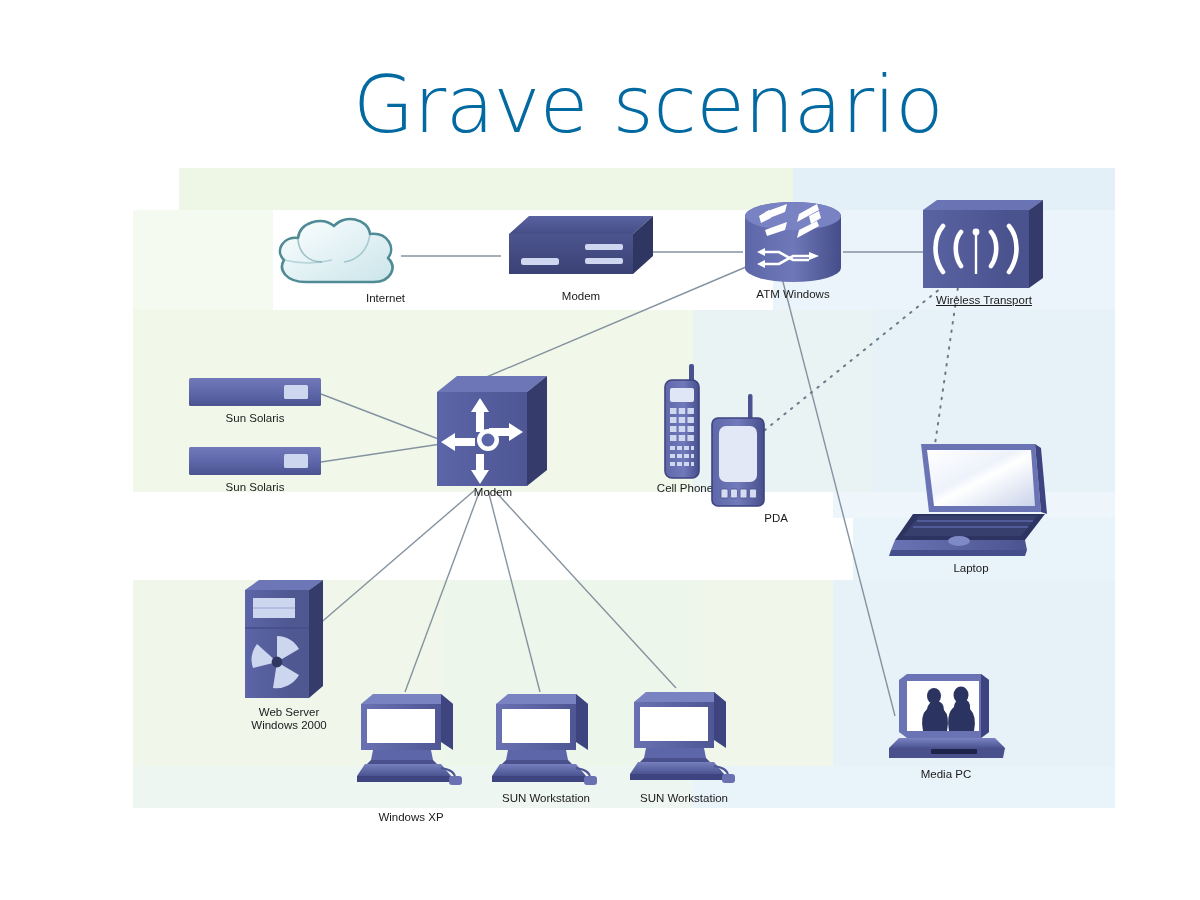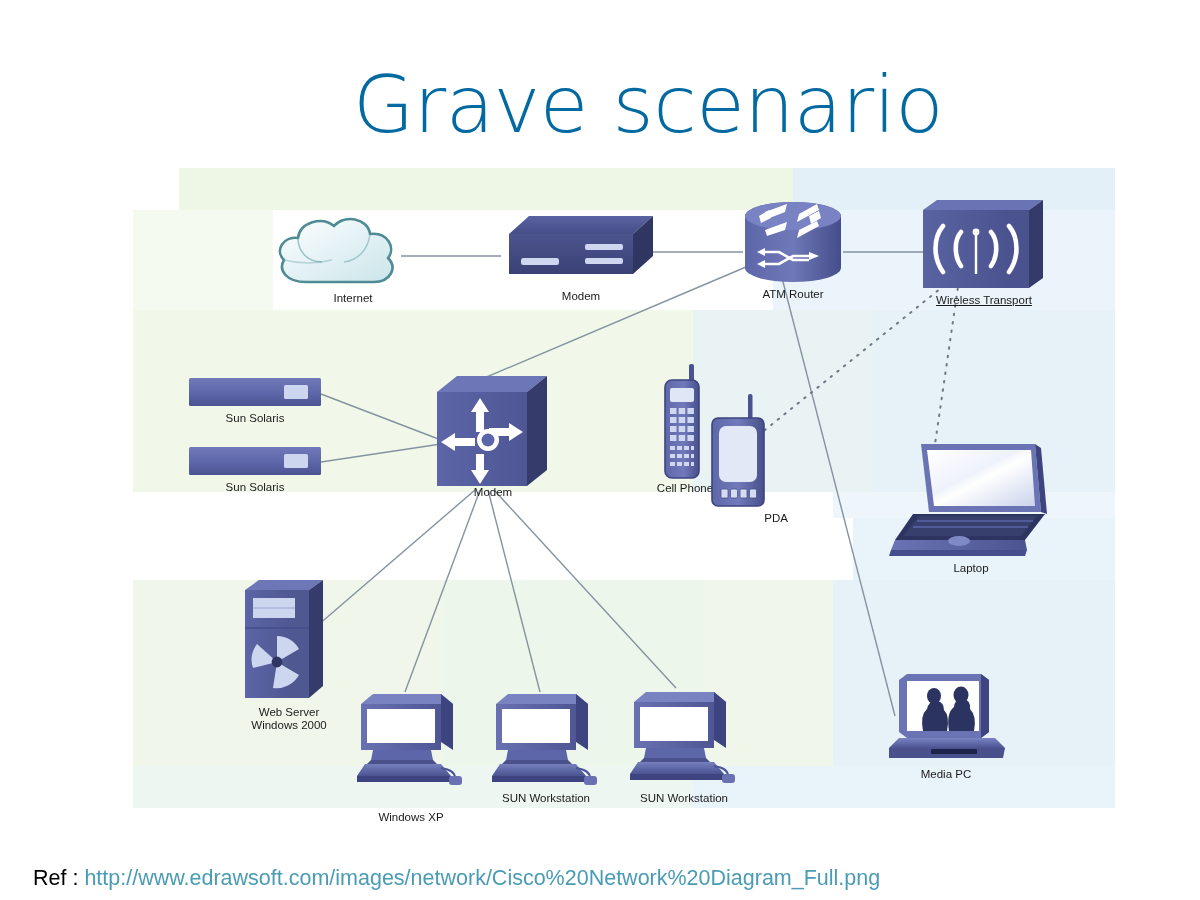--- a/index.html
+++ b/index.html
@@ -114,21 +114,21 @@
           </linearGradient>
         </defs>
         <g transform="translate(3,4)">
           <path d="M34 70 C14 70 6 58 12 48 C2 38 12 24 26 26 C28 10 50 4 62 14
                    C72 2 96 6 98 22 C116 20 124 36 116 46 C126 56 118 70 102 70 Z" fill="url(#gCloud)" stroke="#4f8b95" stroke-width="2.6" stroke-linejoin="round"></path>
           <path d="M26 26 C26 40 36 50 50 50" fill="none" stroke="#5f9aa3" stroke-width="1.6" opacity="0.55"></path>
           <path d="M98 22 C96 38 86 48 72 50" fill="none" stroke="#5f9aa3" stroke-width="1.6" opacity="0.45"></path>
           <path d="M12 48 C28 52 44 52 60 48" fill="none" stroke="#5f9aa3" stroke-width="1.4" opacity="0.35"></path>
         </g>
       </svg>
-      <div class="nlabel" style="left:16px;top:84px;width:136px;">Internet</div>
+      <div class="nlabel" style="left:0;top:84px;width:136px;text-align:right;">Internet</div>
     </div>
 
     <div class="node" style="left:368px;top:40px;width:160px;height:98px;">
       <svg width="160" height="82" viewBox="0 0 160 82">
         <defs>
           <linearGradient id="gModemTop" x1="0" y1="0" x2="0" y2="1">
             <stop offset="0%" stop-color="#5a63a1"></stop>
               <stop offset="100%" stop-color="#464e87"></stop>
           </linearGradient>
           <linearGradient id="gModemFront" x1="0" y1="0" x2="0" y2="1">
@@ -169,21 +169,21 @@
           <path d="M28 56 L44 56 L58 64 L74 64"></path>
           <path d="M28 68 L44 68 L58 60 L74 60"></path>
         </g>
         <g fill="#ffffff">
           <polygon points="30,52 22,56 30,60"></polygon>
           <polygon points="30,64 22,68 30,72"></polygon>
           <polygon points="74,56 84,60 74,64"></polygon>
           <polygon points="74,68 84,64 74,60" opacity="0"></polygon>
         </g>
       </svg>
-      <div class="nlabel" style="left:-12px;top:92px;width:140px;">ATM Router</div>
+      <div class="nlabel" style="left:-12px;top:92px;width:140px;">ATM Windows</div>
     </div>
 
     <div class="node" style="left:786px;top:28px;width:130px;height:110px;">
       <svg width="130" height="100" viewBox="0 0 130 100">
         <defs>
           <linearGradient id="gWl" x1="0" y1="0" x2="1" y2="0">
             <stop offset="0%" stop-color="#5a63a2"></stop>
               <stop offset="80%" stop-color="#4b538f"></stop>
           </linearGradient>
         </defs>
@@ -450,17 +450,14 @@
         </g>
         <polygon points="14,70 110,70 120,80 4,80" fill="url(#gMedBase)"></polygon>
         <polygon points="4,80 120,80 118,90 4,90" fill="#49508c"></polygon>
         <rect x="46" y="81" width="46" height="5" rx="1" fill="#1d2449"></rect>
       </svg>
       <div class="nlabel" style="left:-4px;top:100px;width:130px;">Media PC</div>
     </div>
 
   </div>
 
-  <div id="footer">
-    <span class="ref-label">Ref : </span><span class="ref-url">http://www.edrawsoft.com/images/network/Cisco%20Network%20Diagram_Full.png</span>
-  </div>
 
 </div>
 
 </body></html>

